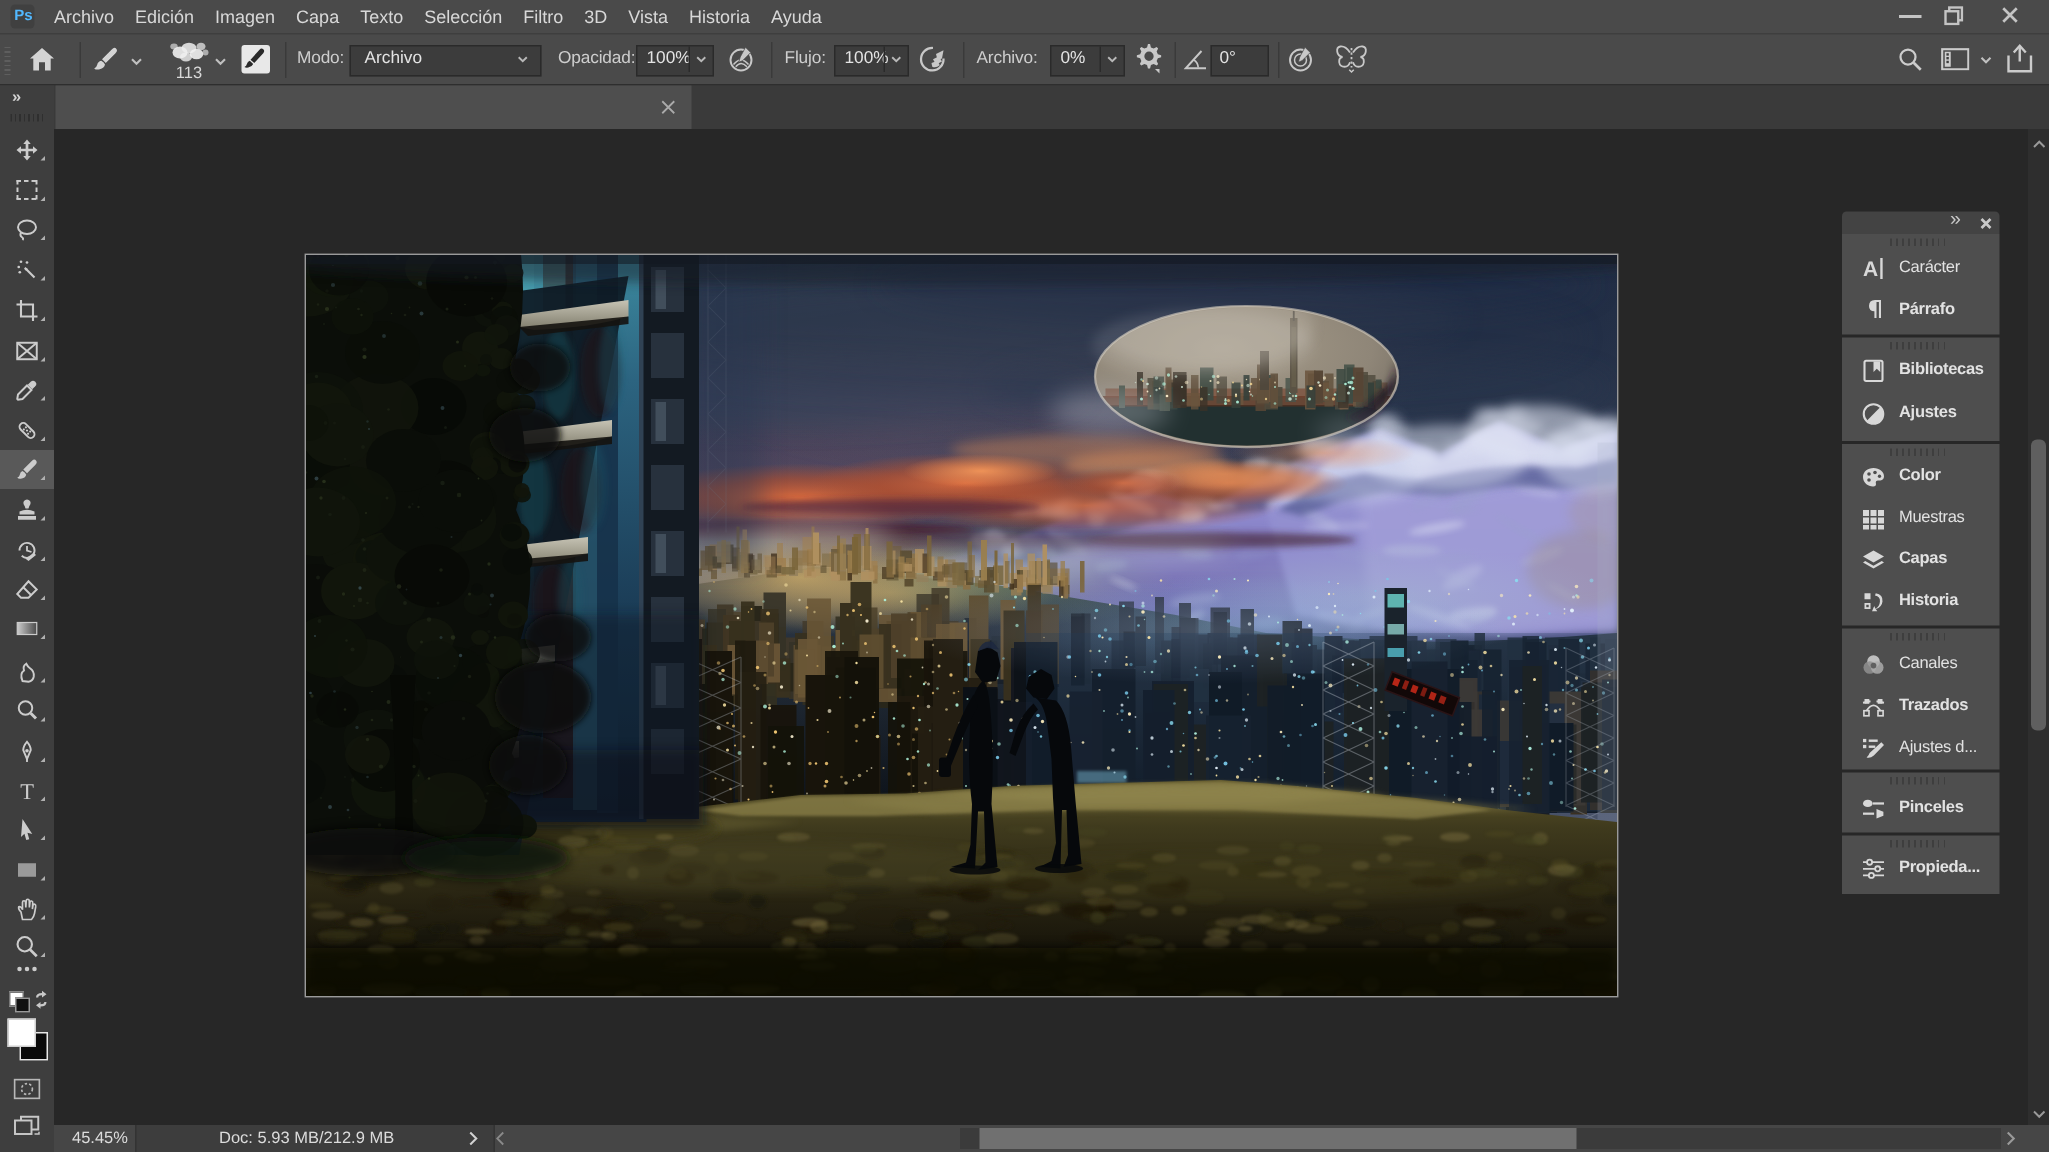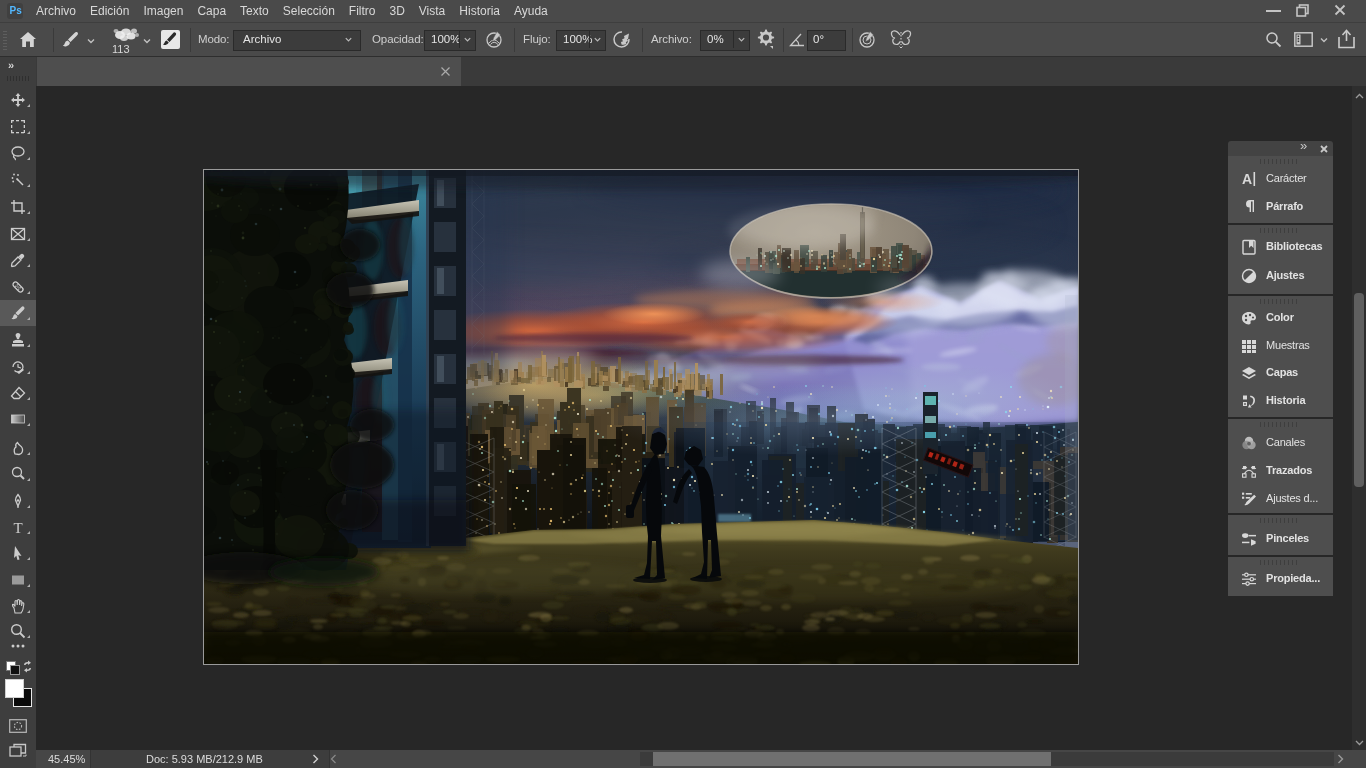--- a/index.html
+++ b/index.html
@@ -57,21 +57,21 @@
 <g fill="#f0f0f0">
       <ellipse cx="8" cy="9" rx="5" ry="4" opacity="0.9"></ellipse>
       <ellipse cx="14" cy="6" rx="5" ry="3.5" opacity="0.85"></ellipse>
       <ellipse cx="19" cy="10" rx="4.5" ry="3.5" opacity="0.9"></ellipse>
       <ellipse cx="12" cy="12" rx="4" ry="3" opacity="0.8"></ellipse>
       <ellipse cx="22" cy="5" rx="3" ry="2.5" opacity="0.7"></ellipse>
       <ellipse cx="4" cy="5" rx="2.5" ry="2" opacity="0.6"></ellipse>
       <ellipse cx="25" cy="9" rx="2" ry="2" opacity="0.6"></ellipse>
     </g>
   </svg>
-<div class="abs" style="left:112px;top:43px;width:28px;text-align:left;font-size:11px;color:#d8d8d8">113</div>
+<div class="abs" style="left:112px;top:43px;width:28px;text-align:center;font-size:11px;color:#d8d8d8">113</div>
 <svg class="abs" style="left:142px;top:36px" width="10" height="10" viewBox="0 0 10 10">
     <path d="M2,3.5 L5,6.5 L8,3.5" fill="none" stroke="#c0c0c0" stroke-width="1.4"></path>
   </svg>
 <svg class="abs" style="left:160px;top:29px" width="21" height="21" viewBox="0 0 21 21">
     <rect x="1" y="1" width="19" height="19" rx="2" fill="#e8e8e8"></rect>
     <path d="M15,3.5 Q17,4.5 15.5,6.5 L9.5,13 L7,10.8 L13,4.2 Q14,3 15,3.5 Z" fill="#2a2a2a"></path>
     <path d="M6.5,11.5 L8.8,13.6 Q8,15.5 5.5,16 Q3.8,16.3 3,15.6 Q4.3,14.8 4.6,13.6 Q5,12 6.5,11.5 Z" fill="#2a2a2a"></path>
   </svg>
 <div class="abs" style="left:190px;top:28px;width:1px;height:24px;background:#3a3a3a"></div>
 <div class="abs" style="left:198px;top:33px;font-size:11.5px;letter-spacing:-0.1px;color:#cecece">Modo:</div>

